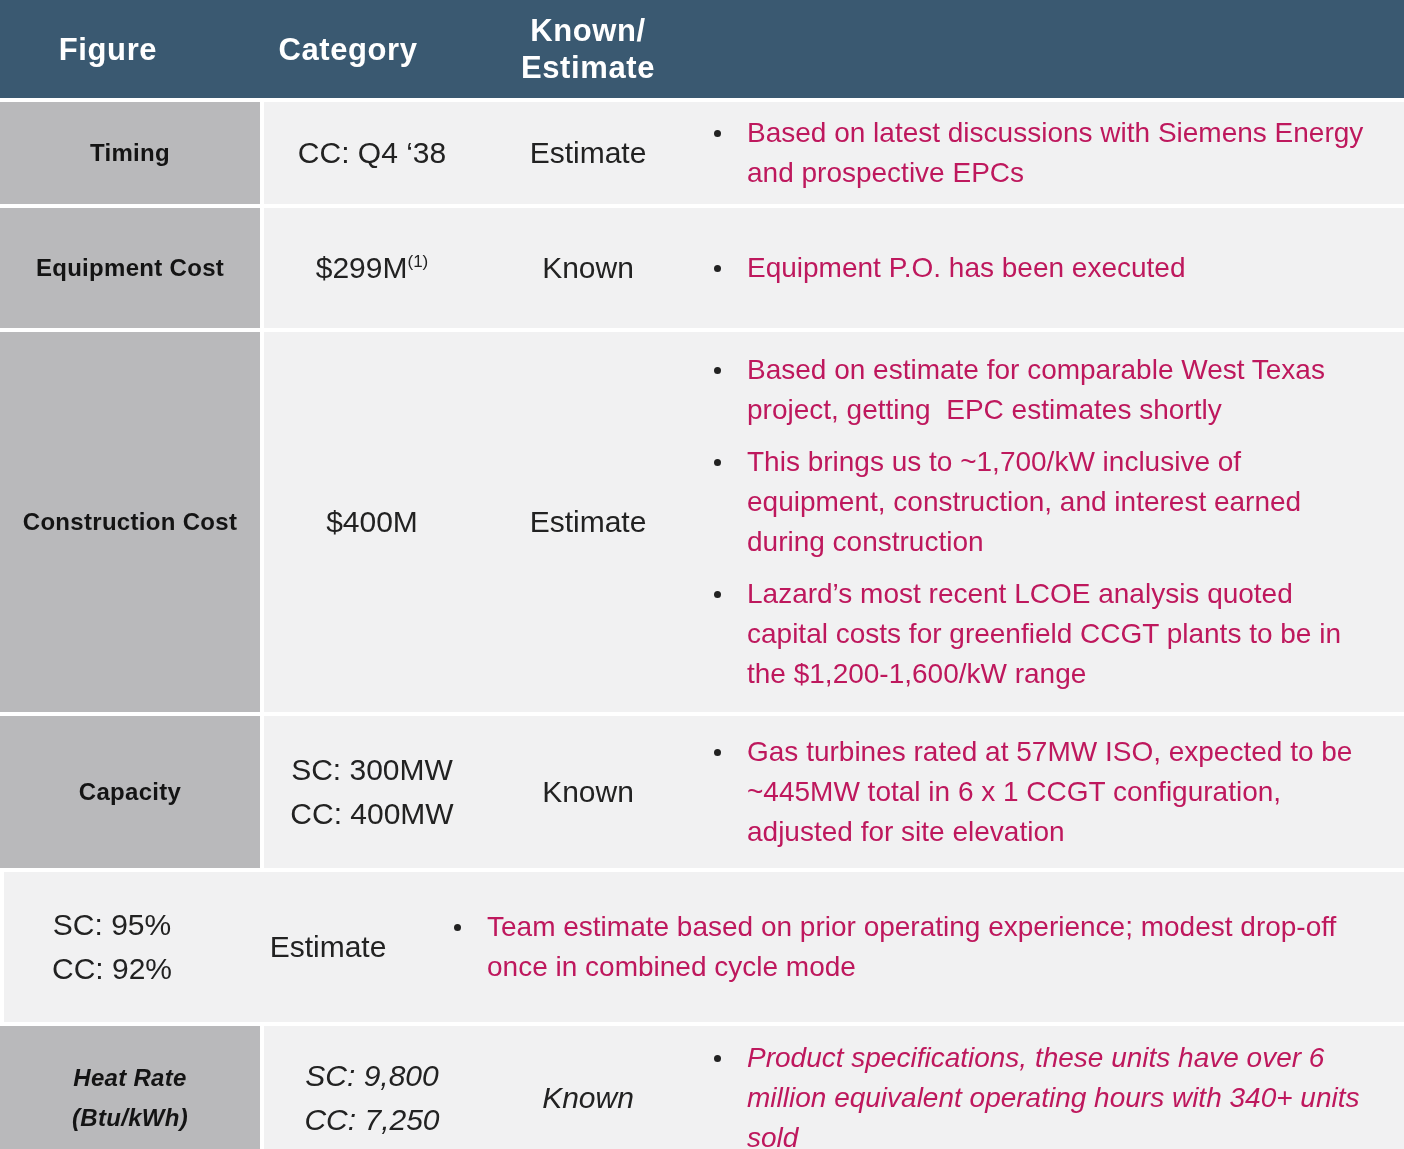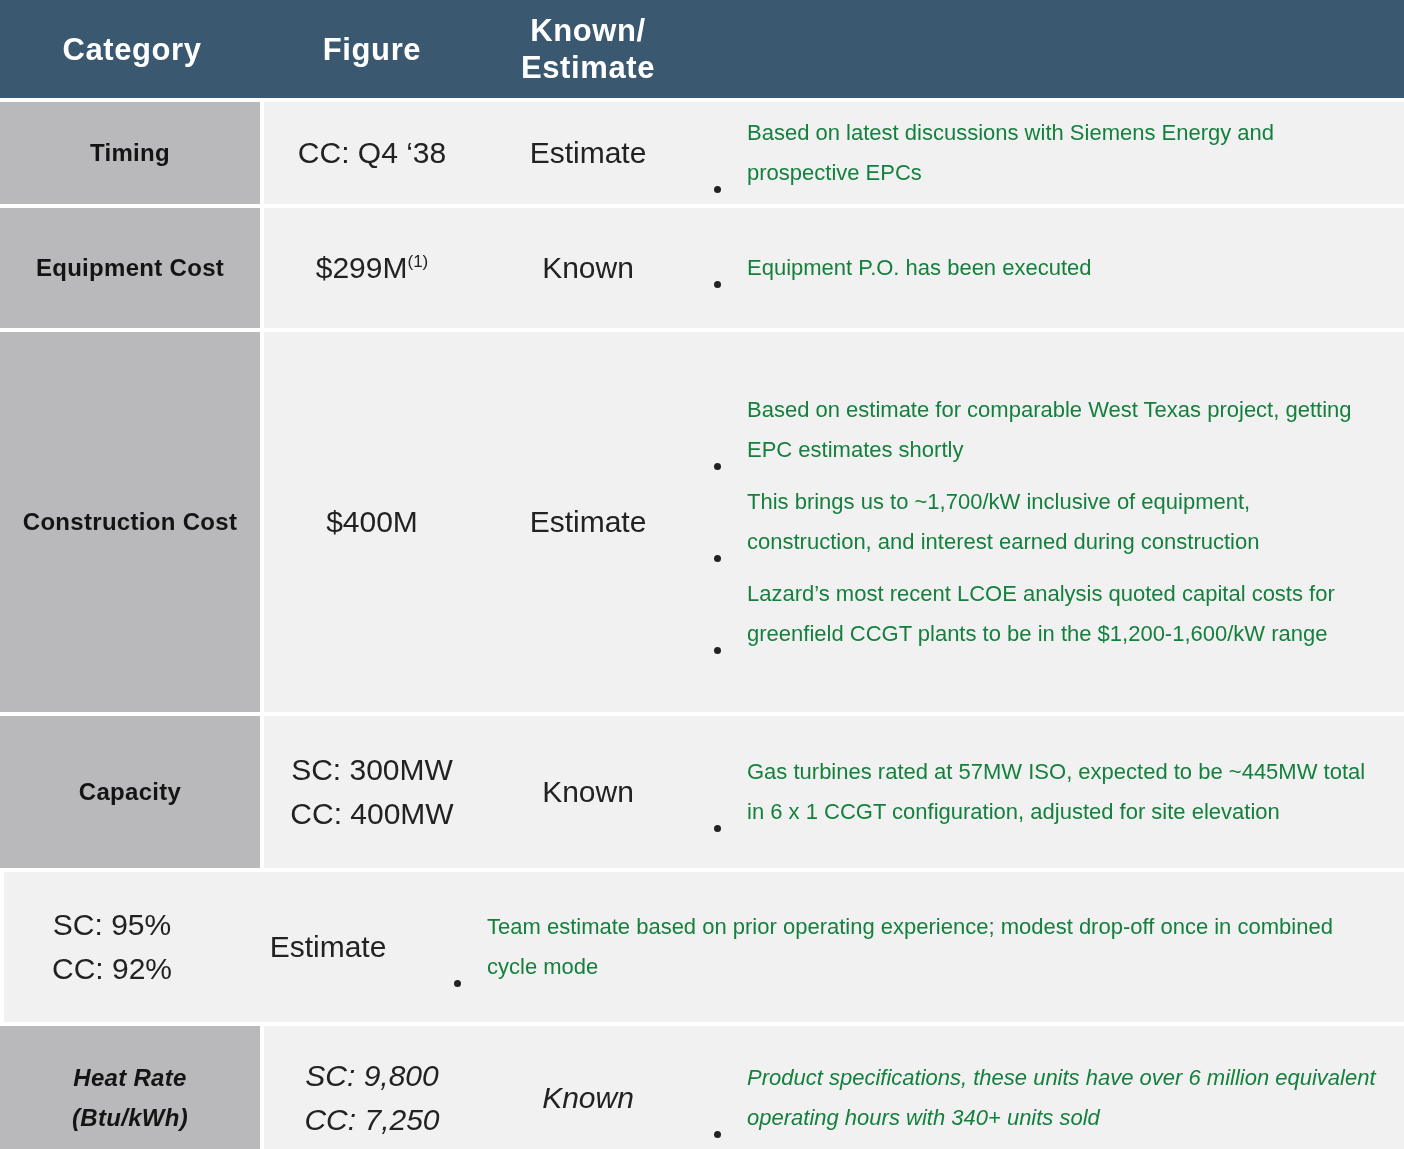--- a/index.html
+++ b/index.html
@@ -93,24 +93,24 @@
   .rat-cell {
     flex: 1;
     display: flex;
     flex-direction: column;
     justify-content: center;
     padding: 8px 24px 8px 10px;
     box-sizing: border-box;
   }
   .bullet {
     display: flex;
-    align-items: flex-end;
-    font-size: 22px;
+    align-items: flex-start;
+    font-size: 28px;
     line-height: 40px;
-    color: #15803d;
+    color: #be185d;
     white-space: pre-wrap;
   }
   .bullet + .bullet { margin-top: 12px; }
   .dot {
     flex: 0 0 auto;
     width: 7px;
     height: 7px;
     border-radius: 50%;
     background: #222222;
     margin: 17px 26px 0 8px;
@@ -122,25 +122,25 @@
   .r-capacity { height: 152px; }
   .r-capfac   { height: 150px; }
   .r-heat     { height: 143px; font-style: italic; }
 </style>
 </head>
 <body>
 
 <div class="table">
 
   <div class="header-row">
+    <div class="hcell hfig">
+      <span>Figure</span>
+    </div>
     <div class="hcell hcat">
       <span>Category</span>
-    </div>
-    <div class="hcell hfig">
-      <span>Figure</span>
     </div>
     <div class="hcell hknown">
       <span>Known/</span>
       <span>Estimate</span>
     </div>
   </div>
 
   <div class="row r-timing">
     <div class="cat-cell">
       <span>Timing</span>

